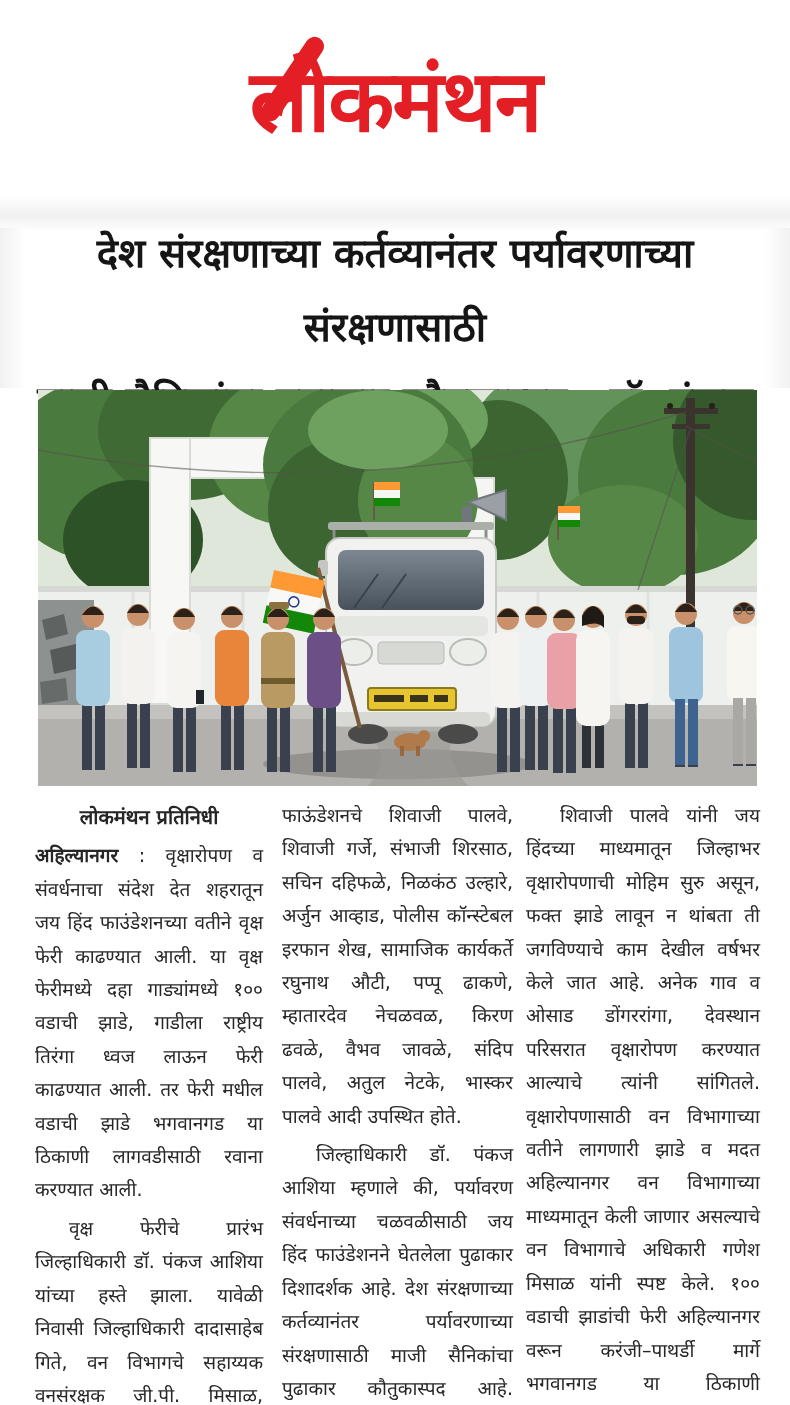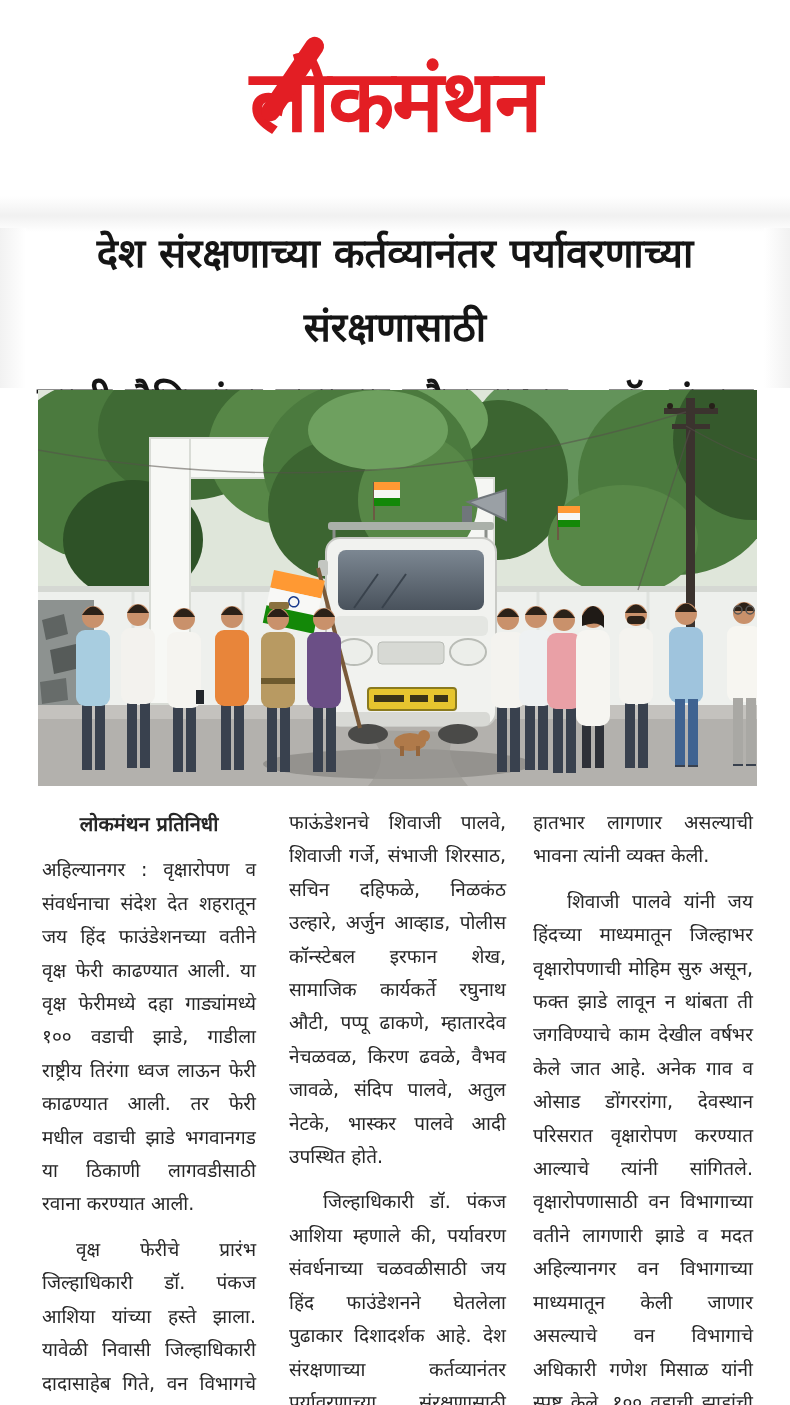--- a/index.html
+++ b/index.html
@@ -20,24 +20,24 @@
 
   .headline{position:absolute;left:28px;top:216px;width:734px;text-align:center;
             color:#151515;font-weight:700;font-size:40px;line-height:74px;
             font-family:"DejaVu Serif","Liberation Serif",serif;}
 
   .photo-wrap{position:absolute;left:38px;top:390px;width:719px;height:396px;
               background:#dfe6da;overflow:hidden;}
   .photo-wrap svg{display:block;}
 
   .col{position:absolute;color:#262626;font-size:19px;line-height:33.4px;text-align:justify;}
-  .col p{margin:12px;}
+  .col p{margin:5px;}
   .col .indent{text-indent:34px;}
   .col-head{font-weight:700;text-align:center;font-size:20px;}
-  .dateline{font-weight:400;}
+  .dateline{font-weight:700;}
   .col1{left:30px;top:796px;width:238px;}
   .col2{left:277px;top:794px;width:241px;}
   .col3{left:521px;top:794px;width:244px;}
 </style>
 </head>
 <body>
 
 <div class="page">
 
   <div class="scan-band"></div>
@@ -232,17 +232,16 @@
     <p><span class="dateline">अहिल्यानगर</span><span> :  </span><span>वृक्षारोपण व संवर्धनाचा संदेश देत शहरातून जय हिंद फाउंडेशनच्या वतीने वृक्ष फेरी काढण्यात आली. या वृक्ष फेरीमध्ये दहा गाड्यांमध्ये १०० वडाची झाडे, गाडीला राष्ट्रीय तिरंगा ध्वज लाऊन फेरी काढण्यात आली. तर फेरी मधील वडाची झाडे भगवानगड या ठिकाणी लागवडीसाठी रवाना करण्यात आली.</span></p>
     <p class="indent">वृक्ष फेरीचे प्रारंभ जिल्हाधिकारी डॉ. पंकज आशिया यांच्या हस्ते झाला. यावेळी निवासी जिल्हाधिकारी दादासाहेब गिते, वन विभागचे सहाय्यक वनसंरक्षक जी.पी. मिसाळ, सौ.ए.आर. दिघे, वनपरिक्षेत्र अधिकारी अरुण साबळे, अनिल शेलार, लेखापालन ए.आर. शिरसाट, सुधिर लाड,</p>
   </div>
 
   <div class="col col2">
     <p>फाऊंडेशनचे शिवाजी पालवे, शिवाजी गर्जे, संभाजी शिरसाठ, सचिन दहिफळे, निळकंठ उल्हारे, अर्जुन आव्हाड, पोलीस कॉन्स्टेबल इरफान शेख, सामाजिक कार्यकर्ते रघुनाथ औटी, पप्पू ढाकणे, म्हातारदेव नेचळवळ, किरण ढवळे, वैभव जावळे, संदिप पालवे, अतुल नेटके, भास्कर पालवे आदी उपस्थित होते.</p>
     <p class="indent">जिल्हाधिकारी डॉ. पंकज आशिया म्हणाले की, पर्यावरण संवर्धनाच्या चळवळीसाठी जय हिंद फाउंडेशनने घेतलेला पुढाकार दिशादर्शक आहे. देश संरक्षणाच्या कर्तव्यानंतर पर्यावरणाच्या संरक्षणासाठी माजी सैनिकांचा पुढाकार कौतुकास्पद आहे. वृक्षारोपणाचे मोठे उद्दिष्ट समोर ठेऊन कार्य सुरु असून, या कार्यात जय हिंदचा देखील</p>
   </div>
 
   <div class="col col3">
-    <p>हातभार लागणार असल्याची भावना त्यांनी व्यक्त केली.</p>
     <p class="indent">शिवाजी पालवे यांनी जय हिंदच्या माध्यमातून जिल्हाभर वृक्षारोपणाची मोहिम सुरु असून, फक्त झाडे लावून न थांबता ती जगविण्याचे काम देखील वर्षभर केले जात आहे. अनेक गाव व ओसाड डोंगररांगा, देवस्थान परिसरात वृक्षारोपण करण्यात आल्याचे त्यांनी सांगितले. वृक्षारोपणासाठी वन विभागाच्या वतीने लागणारी झाडे व मदत अहिल्यानगर वन विभागाच्या माध्यमातून केली जाणार असल्याचे वन विभागाचे अधिकारी गणेश मिसाळ यांनी स्पष्ट केले. १०० वडाची झाडांची फेरी अहिल्यानगर वरून करंजी–पाथर्डी मार्गे भगवानगड या ठिकाणी लागवडीसाठी रवाना करण्यात आली.</p>
   </div>
 
 </div>
 
 </body></html>

